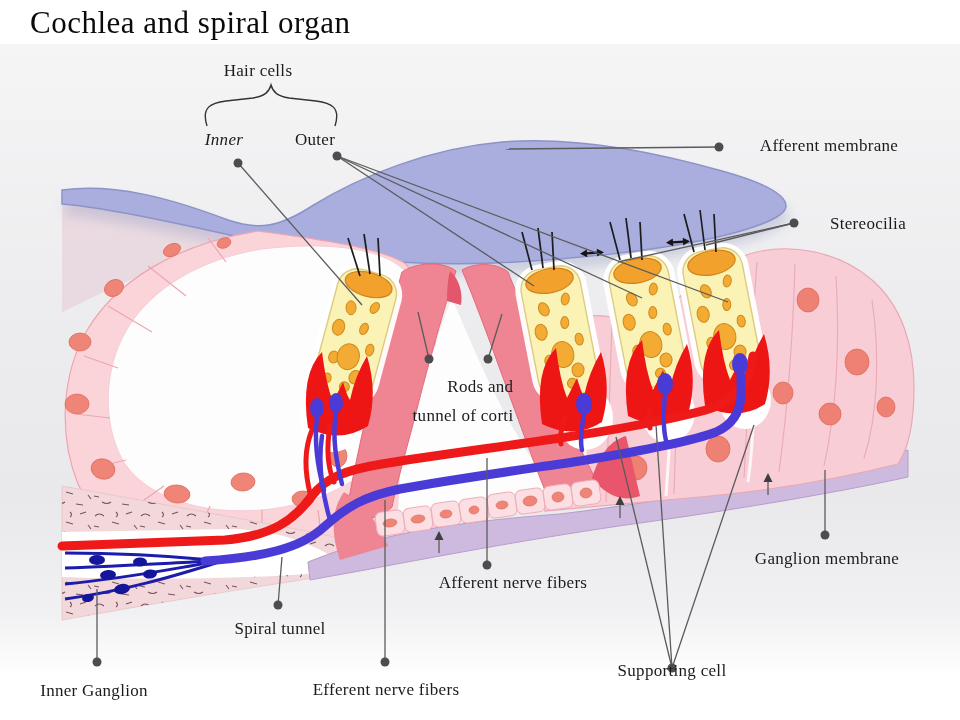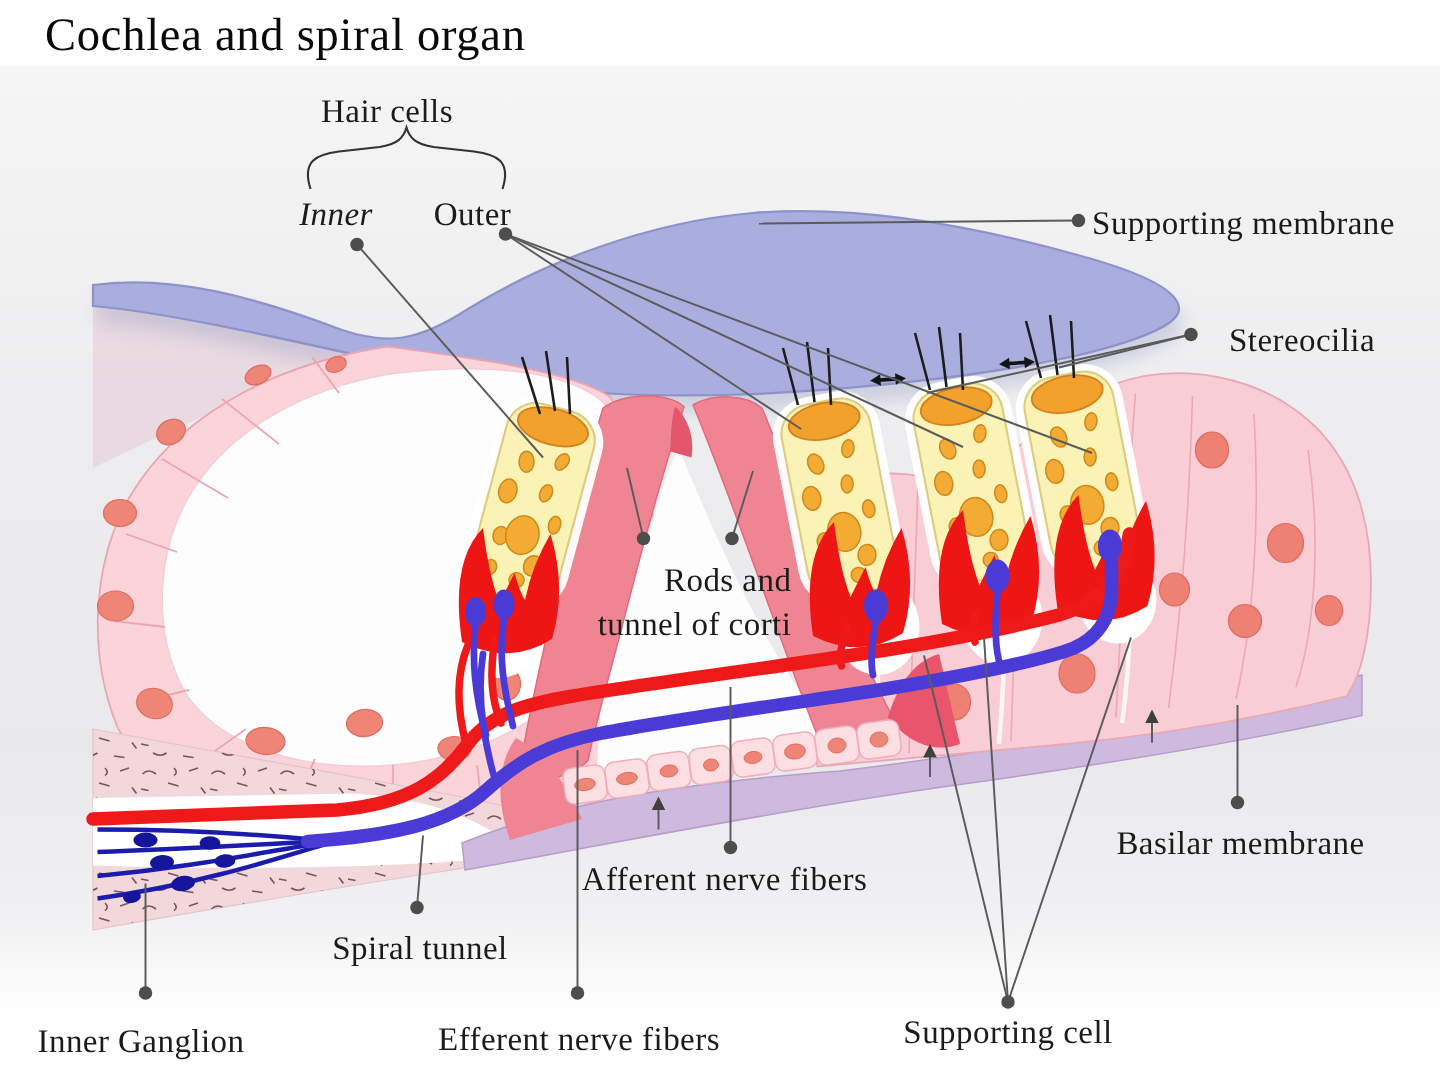--- a/index.html
+++ b/index.html
@@ -1,21 +1,21 @@
 <!DOCTYPE html>
 <html><head>
 <meta charset="utf-8">
 <style>
   html,body{margin:0;padding:0;background:#ffffff;}
   .canvas{position:relative;width:960px;height:720px;background:#ffffff;overflow:hidden;
           font-family:"Liberation Serif","DejaVu Serif",serif;}
   .stage-bg{position:absolute;left:0;top:44px;width:960px;height:632px;
             background:linear-gradient(180deg,#f5f5f6 0%,#ededef 40%,#e9e9ec 72%,#f1f1f3 90%,#ffffff 100%);}
   .title{position:absolute;left:30px;top:5px;font-size:31px;color:#0a0a0a;letter-spacing:.5px;}
-  .lbl{position:absolute;transform:translateX(-50%);font-size:22px;color:#1b1b1b;
+  .lbl{position:absolute;transform:translateX(-50%);font-size:17px;color:#1b1b1b;
        white-space:nowrap;letter-spacing:.3px;}
   .lbl-2line{text-align:right;line-height:29px;}
   svg{position:absolute;left:0;top:0;}
 </style>
 </head>
 <body>
 
 <div class="canvas">
   <div class="stage-bg"></div>
 
@@ -303,25 +303,25 @@
       <circle cx="825" cy="535" r="4.5"></circle>
         <circle cx="672" cy="668" r="4.5"></circle>
     </g>
   </svg>
 
   <div class="title">Cochlea and spiral organ</div>
 
   <div class="lbl" style="left:258px;top:61px;">Hair cells</div>
   <div class="lbl" style="left:224px;top:130px;font-style:italic;">Inner</div>
   <div class="lbl" style="left:315px;top:130px;">Outer</div>
-  <div class="lbl" style="left:829px;top:136px;">Supporting membrane</div>
+  <div class="lbl" style="left:829px;top:136px;">Afferent membrane</div>
   <div class="lbl" style="left:868px;top:214px;">Stereocilia</div>
   <div class="lbl lbl-2line" style="left:463px;top:372px;">
     <div>Rods and</div>
     <div>tunnel of corti</div>
   </div>
-  <div class="lbl" style="left:827px;top:549px;">Basilar membrane</div>
-  <div class="lbl" style="left:483px;top:573px;">Afferent nerve fibers</div>
+  <div class="lbl" style="left:827px;top:549px;">Ganglion membrane</div>
+  <div class="lbl" style="left:513px;top:573px;">Afferent nerve fibers</div>
   <div class="lbl" style="left:280px;top:619px;">Spiral tunnel</div>
   <div class="lbl" style="left:94px;top:681px;">Inner Ganglion</div>
   <div class="lbl" style="left:386px;top:680px;">Efferent nerve fibers</div>
-  <div class="lbl" style="left:672px;top:675px;">Supporting cell</div>
+  <div class="lbl" style="left:672px;top:661px;">Supporting cell</div>
 </div>
 
 </body></html>

